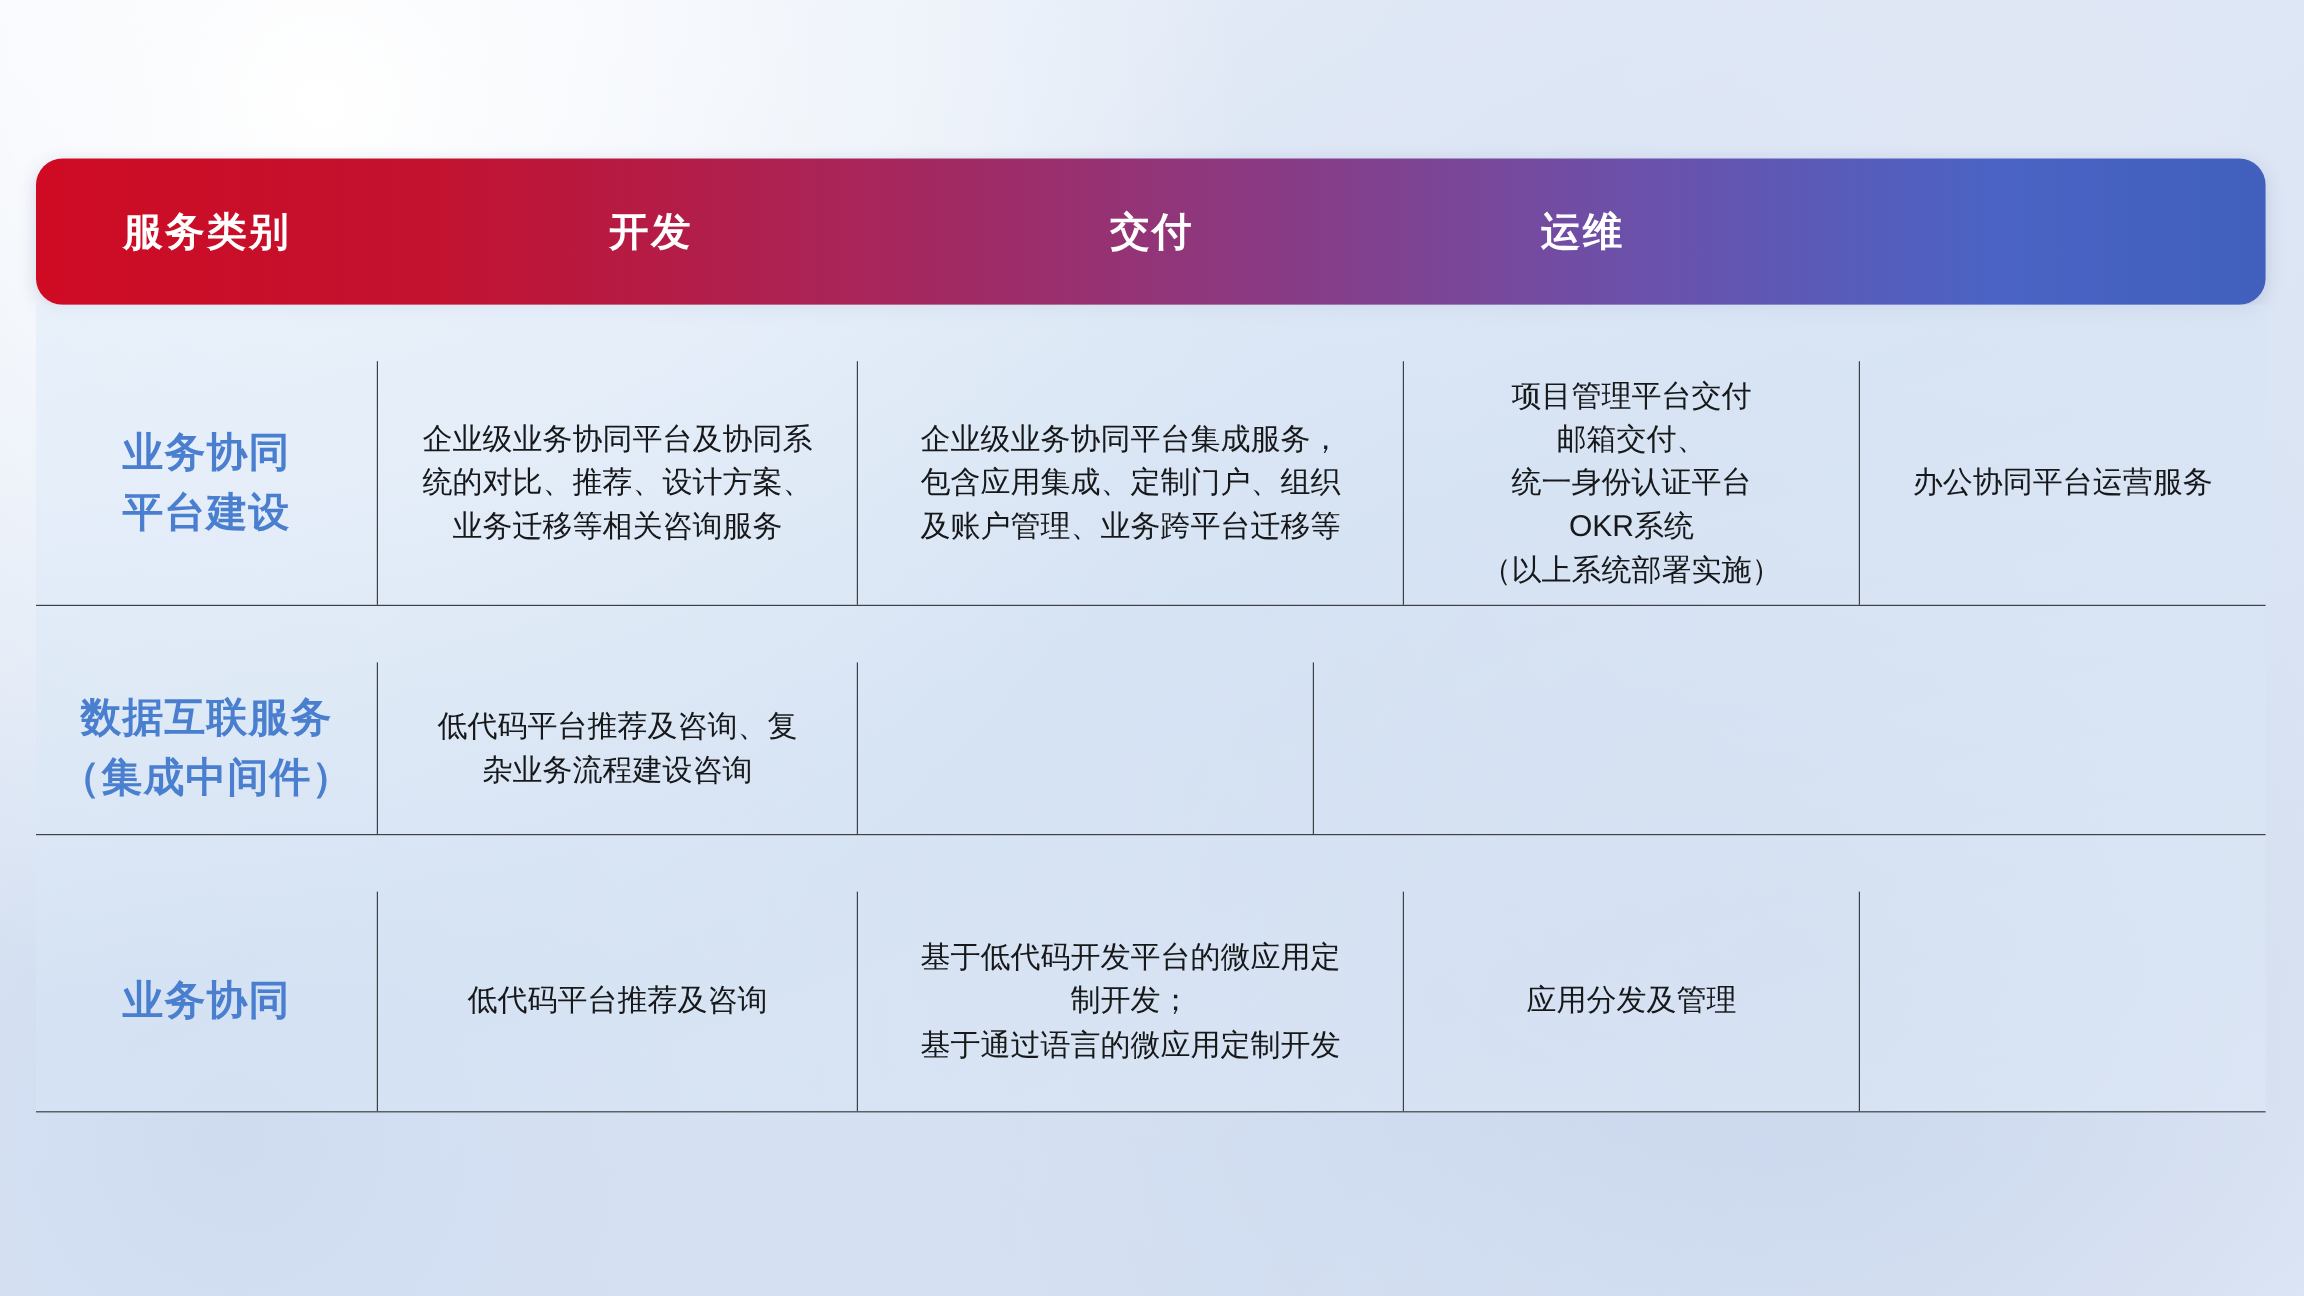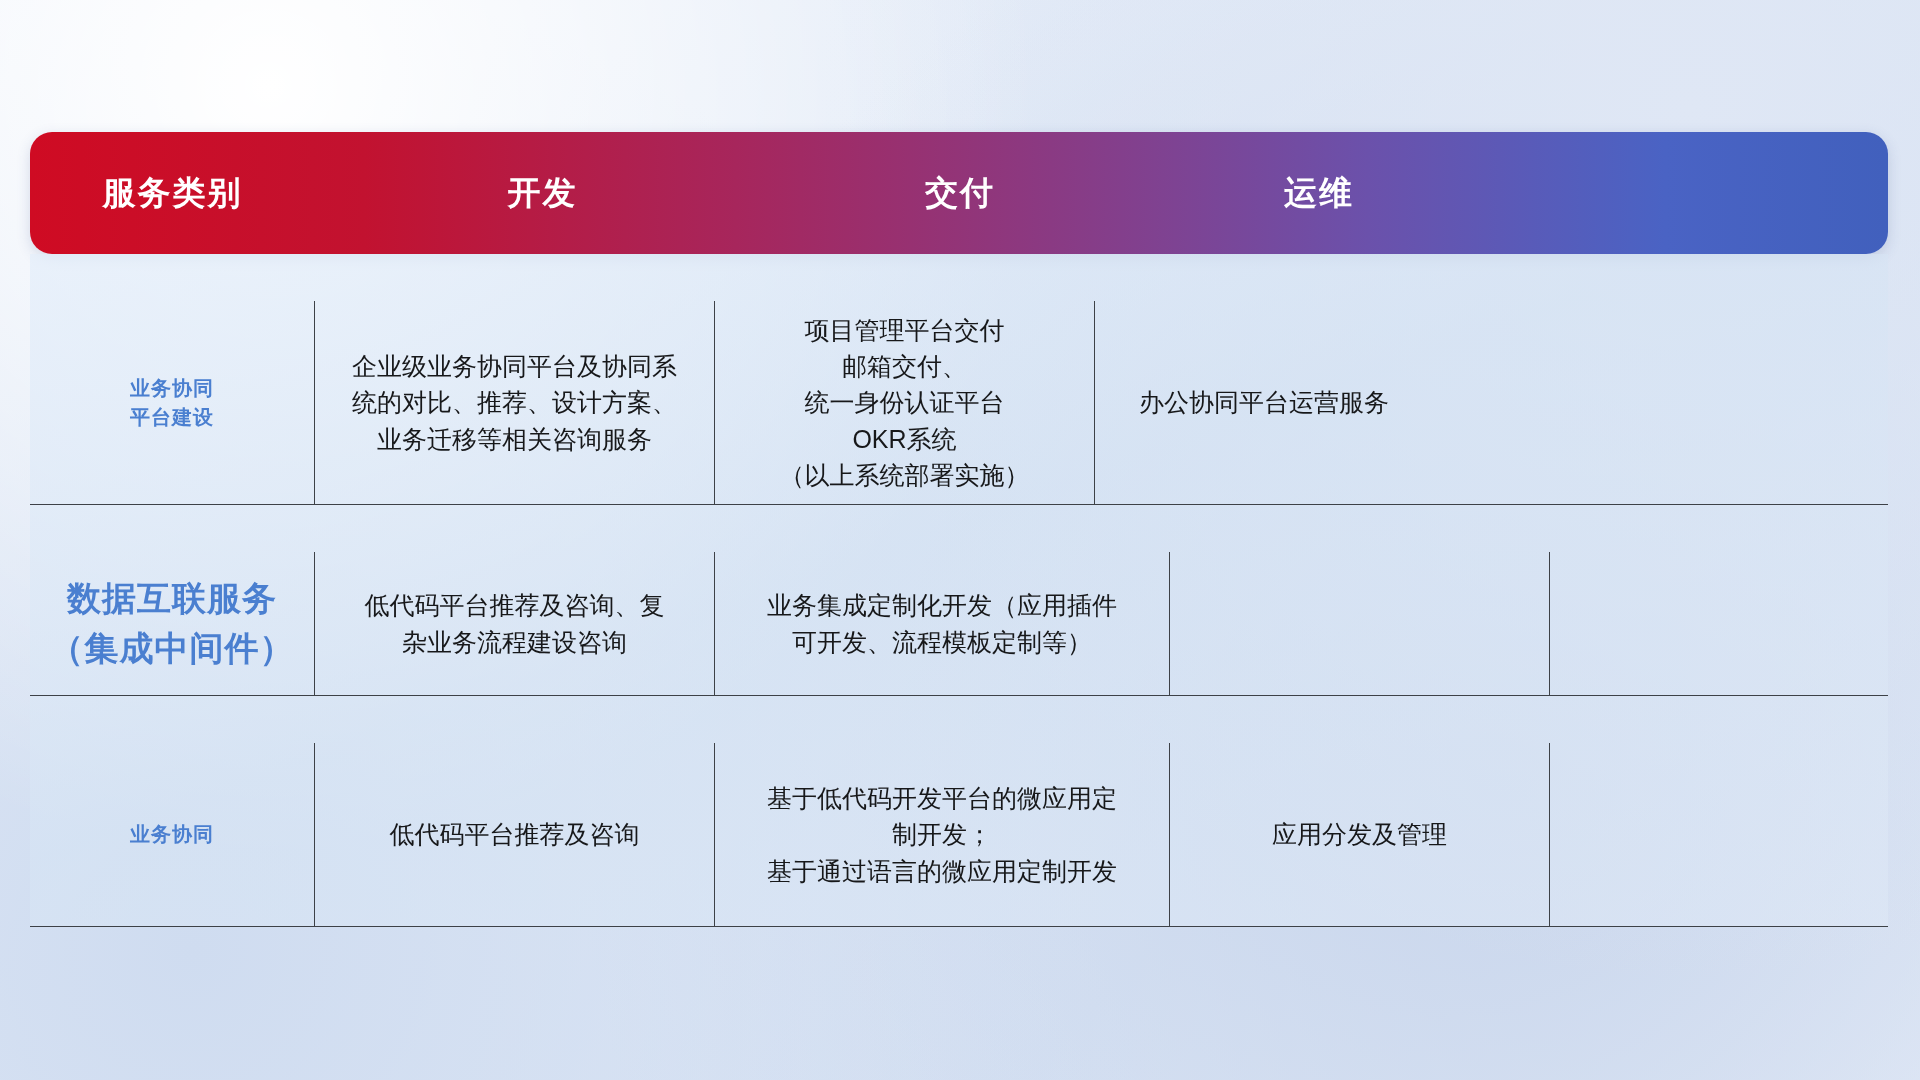--- a/index.html
+++ b/index.html
@@ -81,21 +81,21 @@
     border-right: 1px solid #3d4147;
     font-size: 25px;
     line-height: 1.45;
     color: #17181a;
     margin-top: 47px;
   }
   .cell:last-child { border-right: none; }
   .cat {
     color: #4a7fd0;
     font-weight: bold;
-    font-size: 20px;
+    font-size: 34px;
     letter-spacing: 1px;
     border-right: 1px solid #3d4147;
   }
   .cat.small { font-size: 34px; }
   .cell .txt { white-space: pre-line; }
 </style>
 </head>
 <body>
 
 <div class="page">
@@ -114,44 +114,45 @@
       <div class="row r1">
         <div class="cell cat c0">
             <span class="txt">业务协同
 平台建设</span>
           </div>
         <div class="cell c1">
             <span class="txt">企业级业务协同平台及协同系
 统的对比、推荐、设计方案、
 业务迁移等相关咨询服务</span>
           </div>
+        <div class="cell c2">
+            <span class="txt">企业级业务协同平台集成服务，
+包含应用集成、定制门户、组织
+及账户管理、业务跨平台迁移等</span>
+          </div>
         <div class="cell c3">
             <span class="txt">项目管理平台交付
 邮箱交付、
 统一身份认证平台
 OKR系统
 （以上系统部署实施）</span>
           </div>
         <div class="cell c4">
             <span class="txt">办公协同平台运营服务</span>
           </div>
       </div>
 
       <div class="row r2">
         <div class="cell cat small c0">
             <span class="txt">数据互联服务
 （集成中间件）</span>
           </div>
         <div class="cell c1">
             <span class="txt">低代码平台推荐及咨询、复
 杂业务流程建设咨询</span>
-          </div>
-        <div class="cell c2">
-            <span class="txt">业务集成定制化开发（应用插件
-可开发、流程模板定制等）</span>
           </div>
         <div class="cell c3">
             <span class="txt"></span>
           </div>
         <div class="cell c4">
             <span class="txt"></span>
           </div>
       </div>
 
       <div class="row r3">

